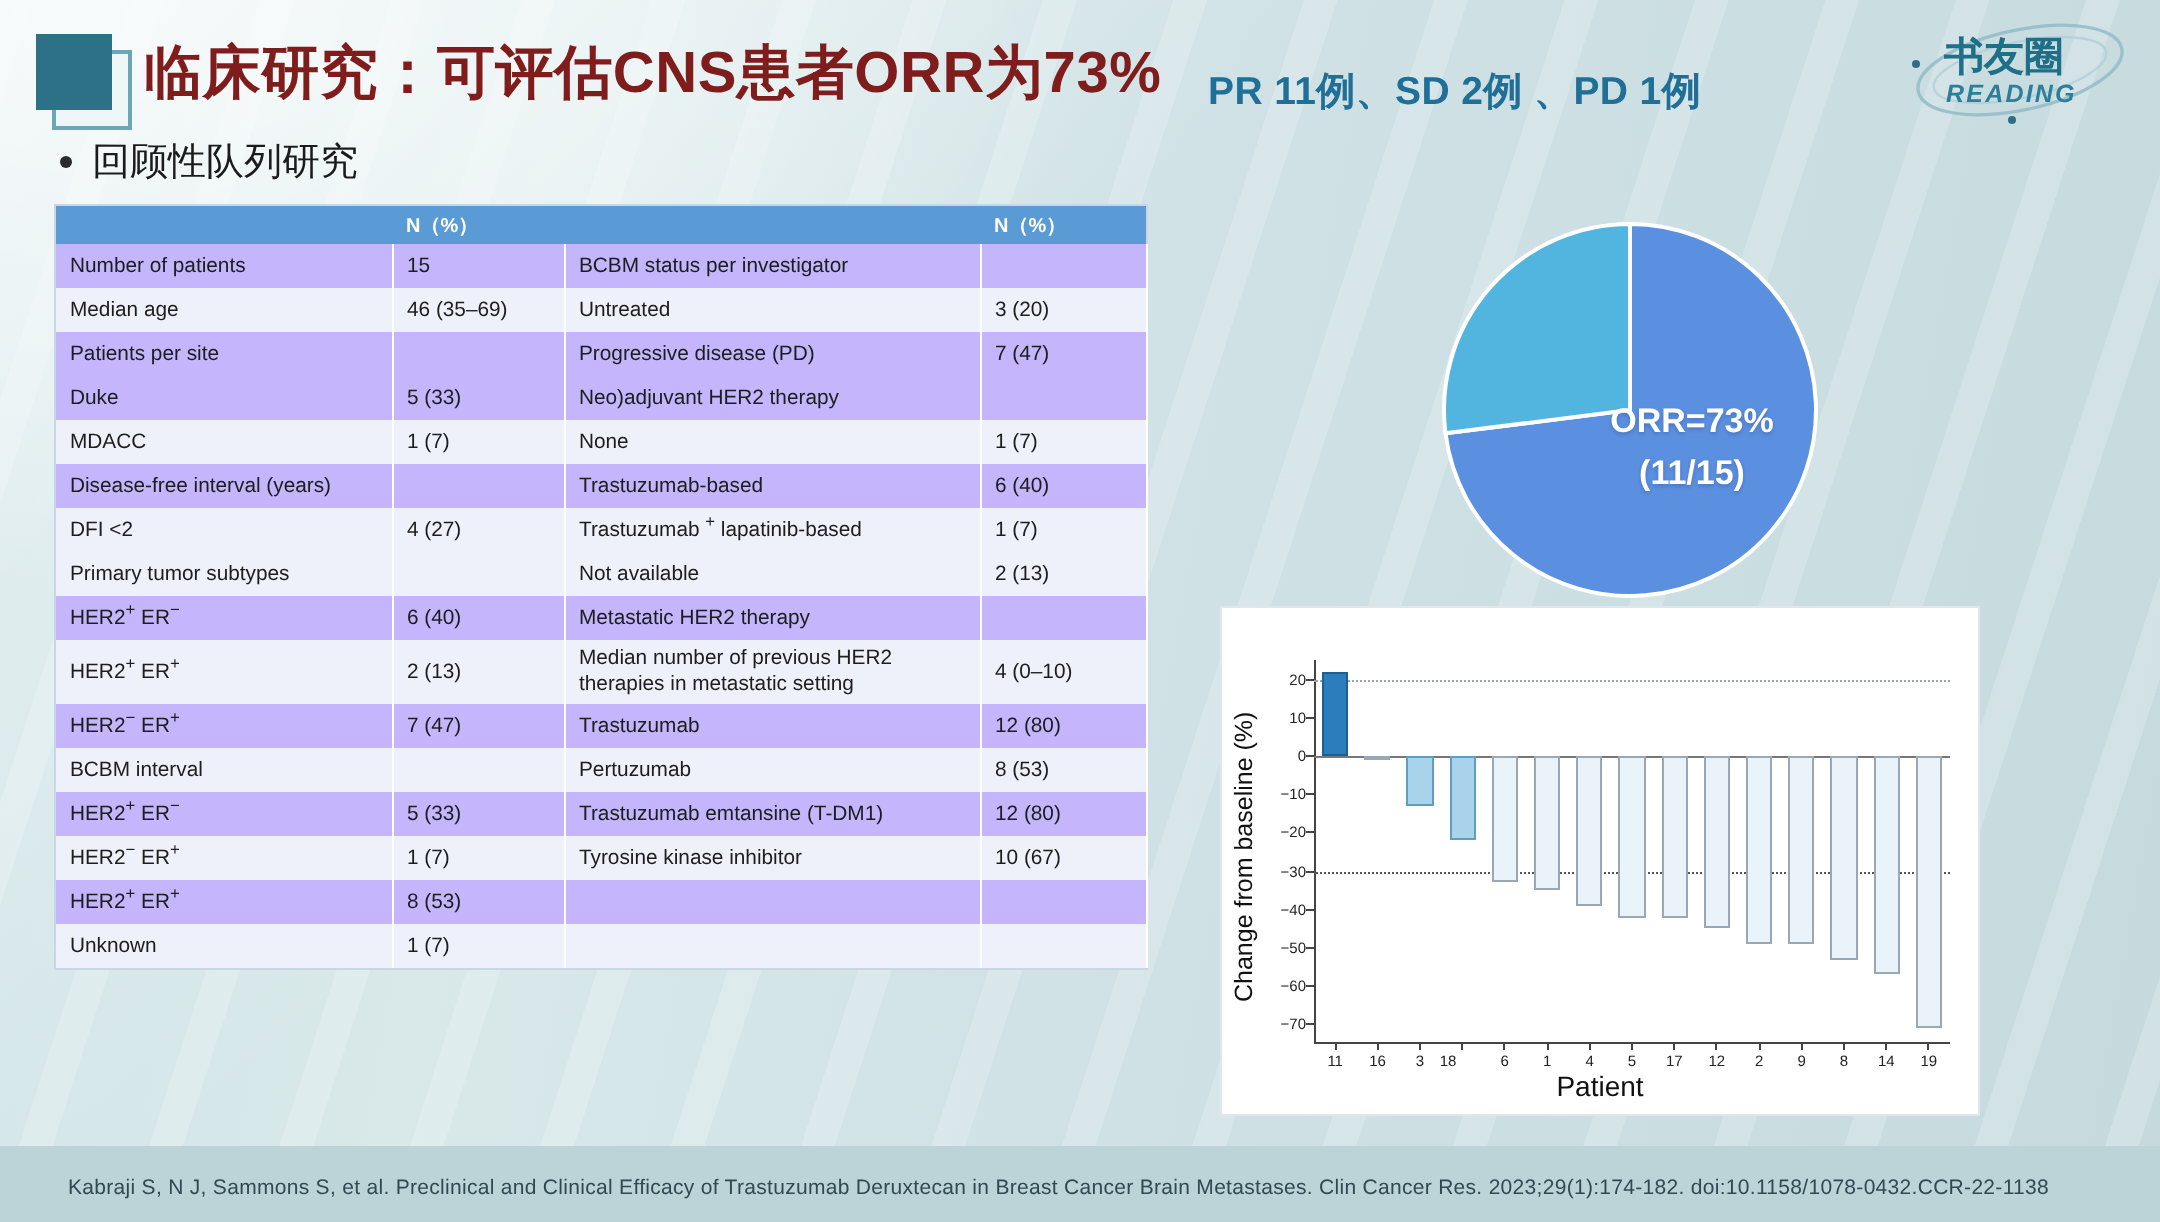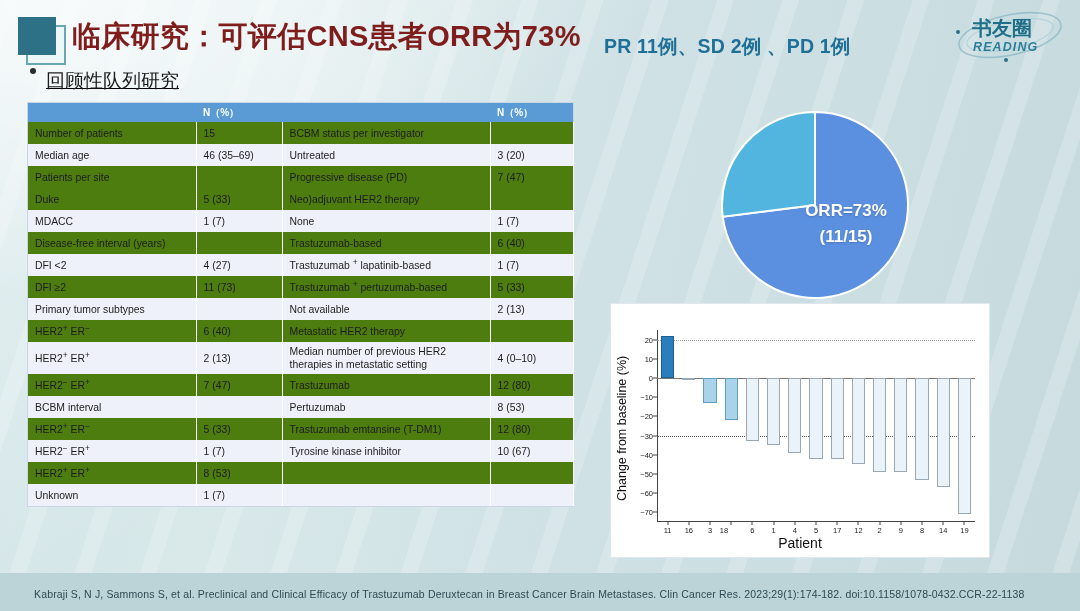--- a/index.html
+++ b/index.html
@@ -16,21 +16,21 @@
     opacity:.55;}
   .bg-soft{position:absolute;left:0;top:0;width:560px;height:300px;pointer-events:none;
     background:radial-gradient(ellipse at 10% 0%, rgba(255,255,255,.65), rgba(255,255,255,0) 70%);}
 
   
   .title-icon{position:absolute;left:18px;top:17px;width:44px;height:44px;}
   .sq-back{position:absolute;left:8px;top:8px;width:36px;height:36px;border:2px solid #6aa7b5;background:#eef6f8;}
   .sq-front{position:absolute;left:0;top:0;width:38px;height:38px;background:#2c7186;}
   .slide-title{position:absolute;left:72px;top:17px;font-size:29px;font-weight:bold;color:#7f1d1d;
     letter-spacing:.3px;white-space:nowrap;}
-  .bullet-row{position:absolute;left:30px;top:68px;display:flex;align-items:flex-start;gap:10px;text-decoration:underline;}
+  .bullet-row{position:absolute;left:30px;top:68px;display:flex;align-items:center;gap:10px;}
   .bullet-dot{width:6px;height:6px;border-radius:50%;background:#2b2b2b;display:inline-block;}
   .bullet-text{font-size:19px;color:#1b1b1b;}
 
   
   .logo{position:absolute;right:6px;top:4px;width:128px;height:62px;}
   .logo svg{display:block;}
   .logo-cn{font-size:20px;font-weight:bold;fill:#1f6f88;font-family:"Liberation Sans",sans-serif;}
   .logo-en{font-size:12.5px;font-weight:bold;fill:#2d7f99;letter-spacing:1.1px;font-style:italic;
     font-family:"Liberation Sans",sans-serif;}
 
@@ -39,21 +39,21 @@
     box-shadow:0 0 0 1px #c9d6e4;}
   table.data{border-collapse:collapse;width:545px;table-layout:fixed;font-size:10.4px;color:#1d1d1d;}
   table.data col.c1{width:168px;}
   table.data col.c2{width:86px;}
   table.data col.c3{width:208px;}
   table.data col.c4{width:83px;}
   table.data th{background:#5b9bd5;height:19px;padding:0 7px;text-align:left;
     color:#ffffff;font-size:10px;font-weight:bold;}
   table.data td{padding:3px 7px;height:16px;vertical-align:middle;line-height:1.25;
     border-right:1px solid #ffffff;}
-  tr.shade td{background:#4d7c0f;margin-top:17px;}
+  tr.shade td{background:#c4b5fd;margin-top:17px;}
   tr.plain td{background:#eef1fa;}
   td.ind1{padding-left:20px;}
   td.ind2{padding-left:26px;}
   .sup{font-size:8.4px;vertical-align:super;line-height:0;}
 
   
   .orr-head{position:absolute;left:604px;top:32px;font-size:19.5px;font-weight:bold;color:#1f6f96;
     line-height:1.45;letter-spacing:.2px;}
 
   
@@ -170,26 +170,20 @@
           <td>Disease-free interval (years)</td>
           <td></td>
           <td class="ind1">Trastuzumab-based</td>
           <td>6 (40)</td>
         </tr>
         <tr class="plain">
           <td>DFI &lt;2</td>
           <td>4 (27)</td>
           <td class="ind1">Trastuzumab <span class="sup">+</span> lapatinib-based</td>
           <td>1 (7)</td>
-        </tr>
-        <tr class="shade">
-          <td>DFI ≥2</td>
-          <td>11 (73)</td>
-          <td class="ind1">Trastuzumab <span class="sup">+</span> pertuzumab-based</td>
-          <td>5 (33)</td>
         </tr>
         <tr class="plain">
           <td>Primary tumor subtypes</td>
           <td></td>
           <td class="ind1">Not available</td>
           <td>2 (13)</td>
         </tr>
         <tr class="shade">
           <td class="ind1">HER2<span class="sup">+</span> ER<span class="sup">−</span></td>
           <td>6 (40)</td>

